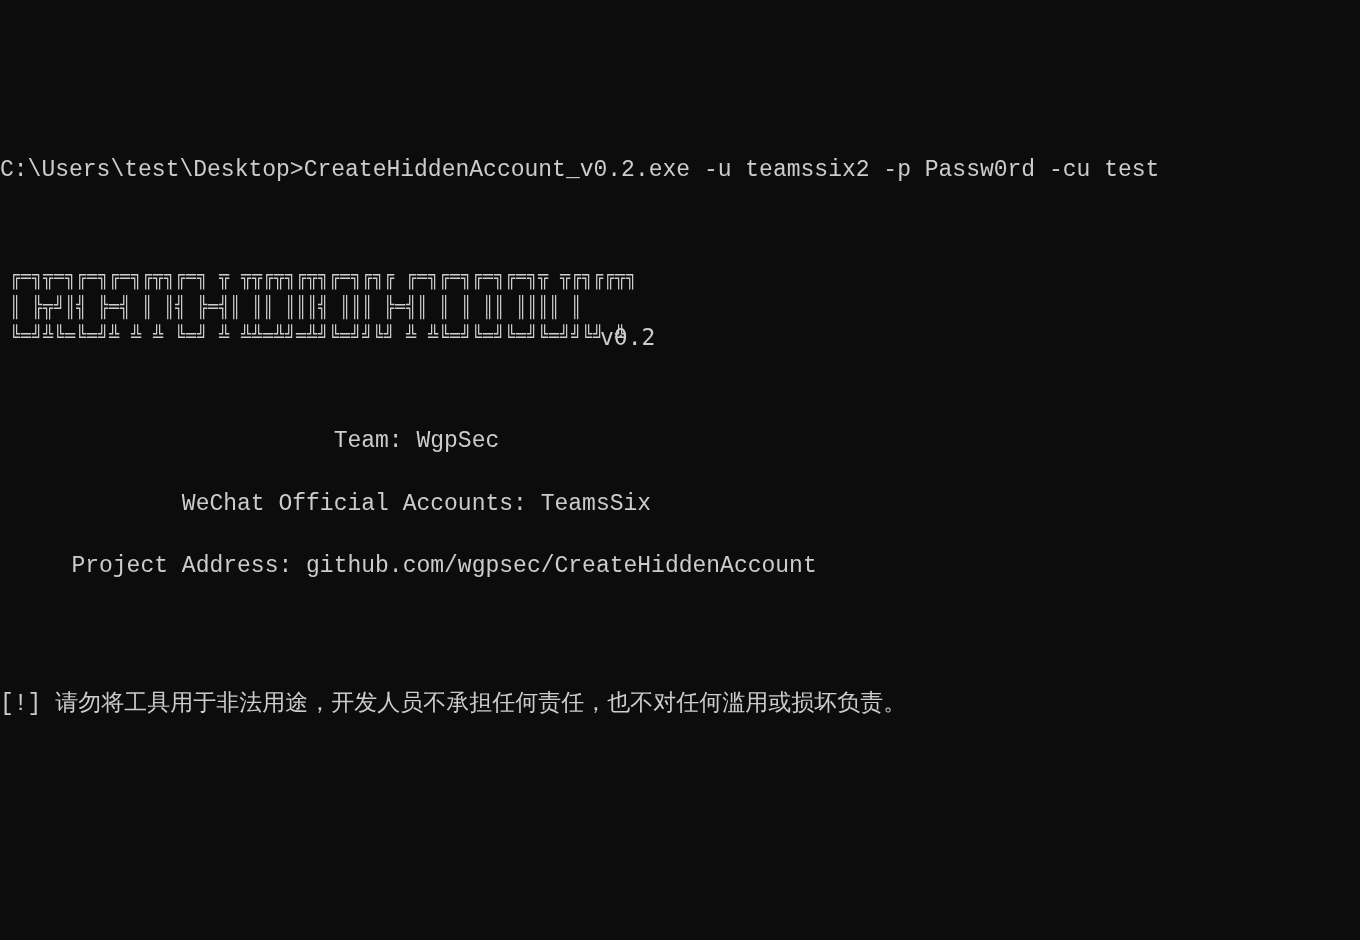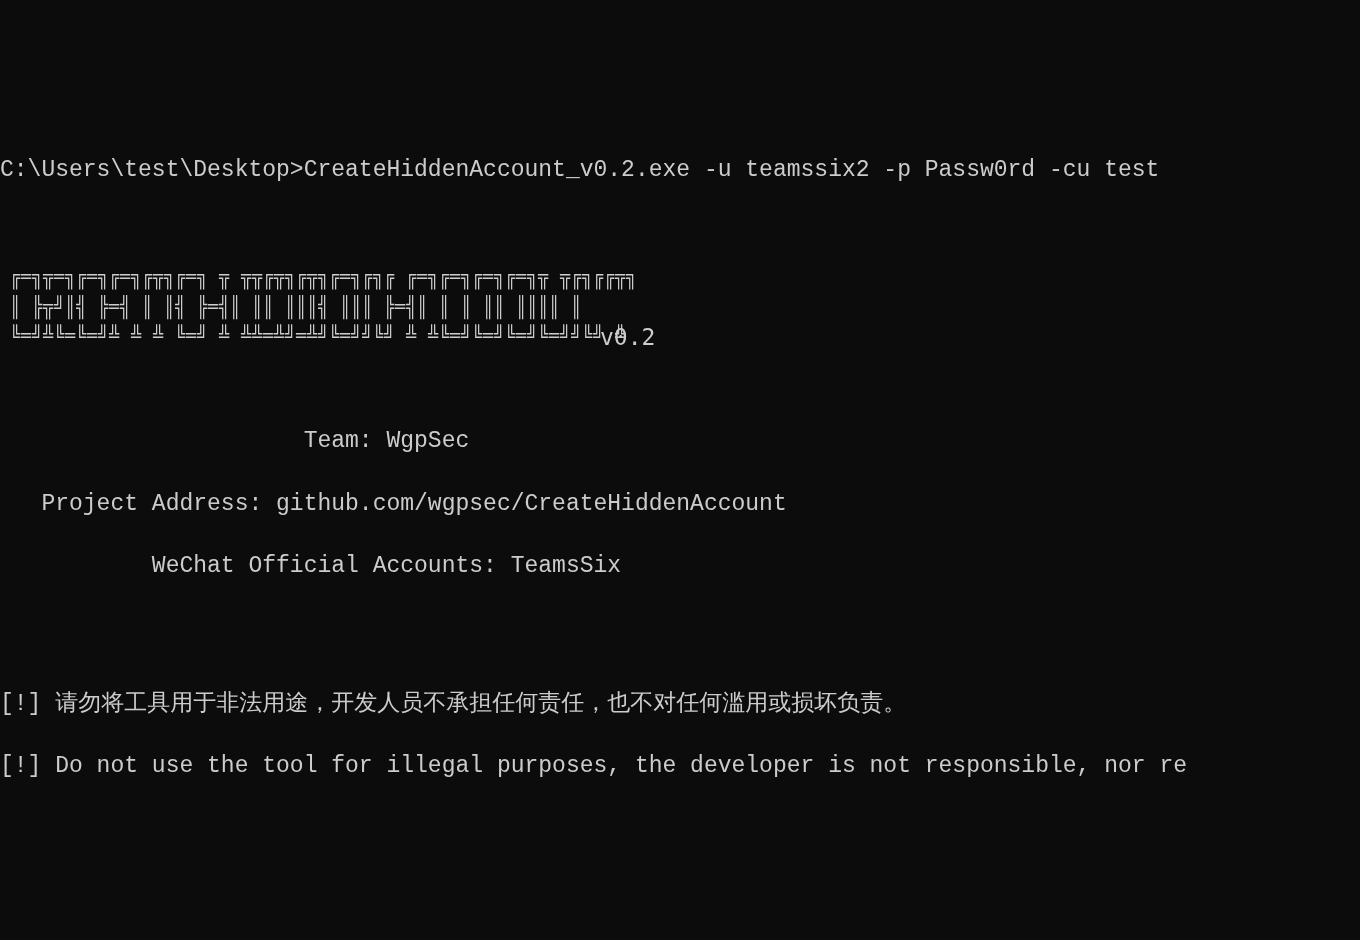--- a/index.html
+++ b/index.html
@@ -31,20 +31,21 @@
       line-height: 1.0;
       letter-spacing: 0px;
       white-space: pre;
       margin: 20px 0 6px 10px;
     }
     .info-block {
       margin-bottom: 8px;
     }
     .info-line {
       white-space: pre;
+      padding-left: 30px;
     }
     .log-block {
       margin-top: 6px;
     }
     .log-line {
       white-space: pre;
     }
   </style>
 </head>
 <body>
@@ -68,25 +69,24 @@
 <rect x="0" y="0" width="900" height="95" fill="#0c0c0c"></rect>
 <g transform="scale(1.55,1.95)">
 <text x="0" y="12" class="t">╔═╗╦═╗╔═╗╔═╗╔╦╗╔═╗  ╦ ╦╦╔╦╗╔╦╗╔═╗╔╗╔  ╔═╗╔═╗╔═╗╔═╗╦ ╦╔╗╔╔╦╗</text>
 <text x="0" y="27" class="t">║  ╠╦╝║╣ ╠═╣ ║ ║╣   ╠═╣║ ║║ ║║║╣ ║║║  ╠═╣║  ║  ║ ║║ ║║║║ ║ </text>
 <text x="0" y="42" class="t">╚═╝╩╚═╚═╝╩ ╩ ╩ ╚═╝  ╩ ╩╩═╩╝═╩╝╚═╝╝╚╝  ╩ ╩╚═╝╚═╝╚═╝╚═╝╝╚╝ ╩ </text>
 </g>
 <text x="590" y="85" style="font-family:Consolas,monospace;fill:#cccccc;font-size:23px;"> v0.2</text>
 </svg></div>
 <div class="info-block">
 <div class="info-line">                      Team: WgpSec</div>
+<div class="info-line">           WeChat Official Accounts: TeamsSix</div>
 <div class="info-line">   Project Address: github.com/wgpsec/CreateHiddenAccount</div>
-<div class="info-line">           WeChat Official Accounts: TeamsSix</div>
 </div>
 <div class="log-block">
 <div class="log-line">[!] 请勿将工具用于非法用途，开发人员不承担任何责任，也不对任何滥用或损坏负责。</div>
-<div class="log-line">[!] Do not use the tool for illegal purposes, the developer is not responsible, nor re</div>
 </div>
 
 
 </div>
 
 
 
 
 </body></html>

